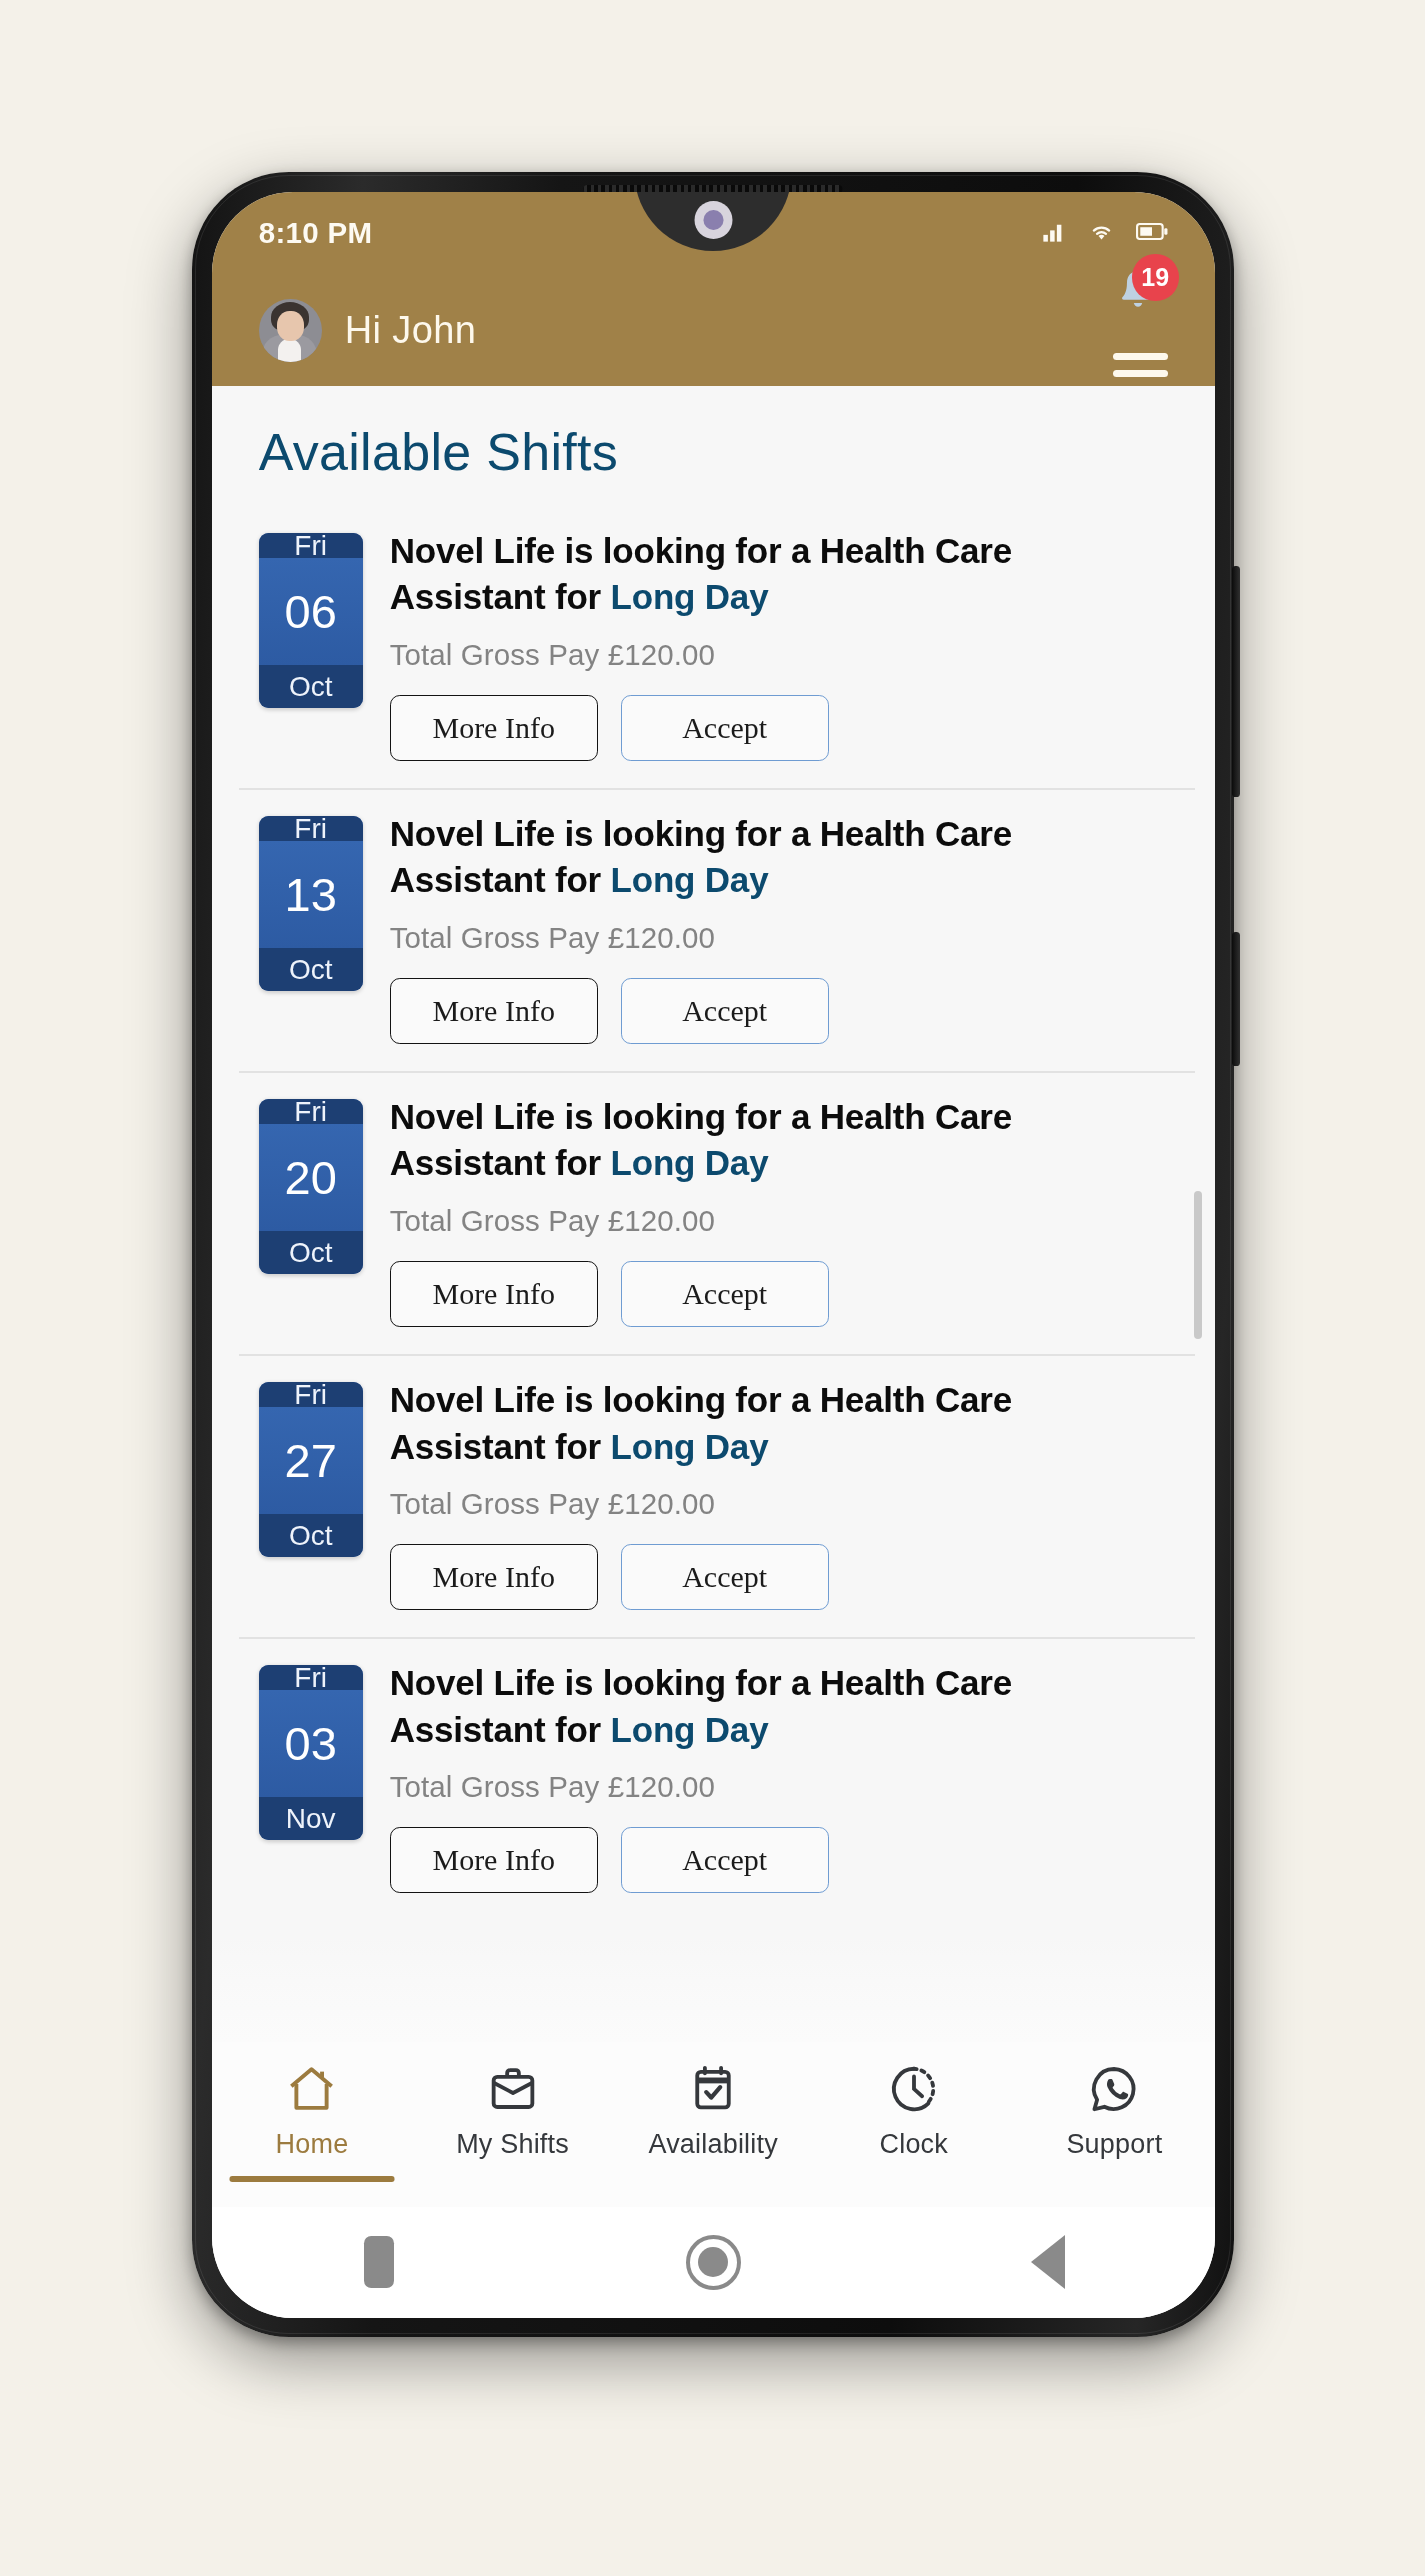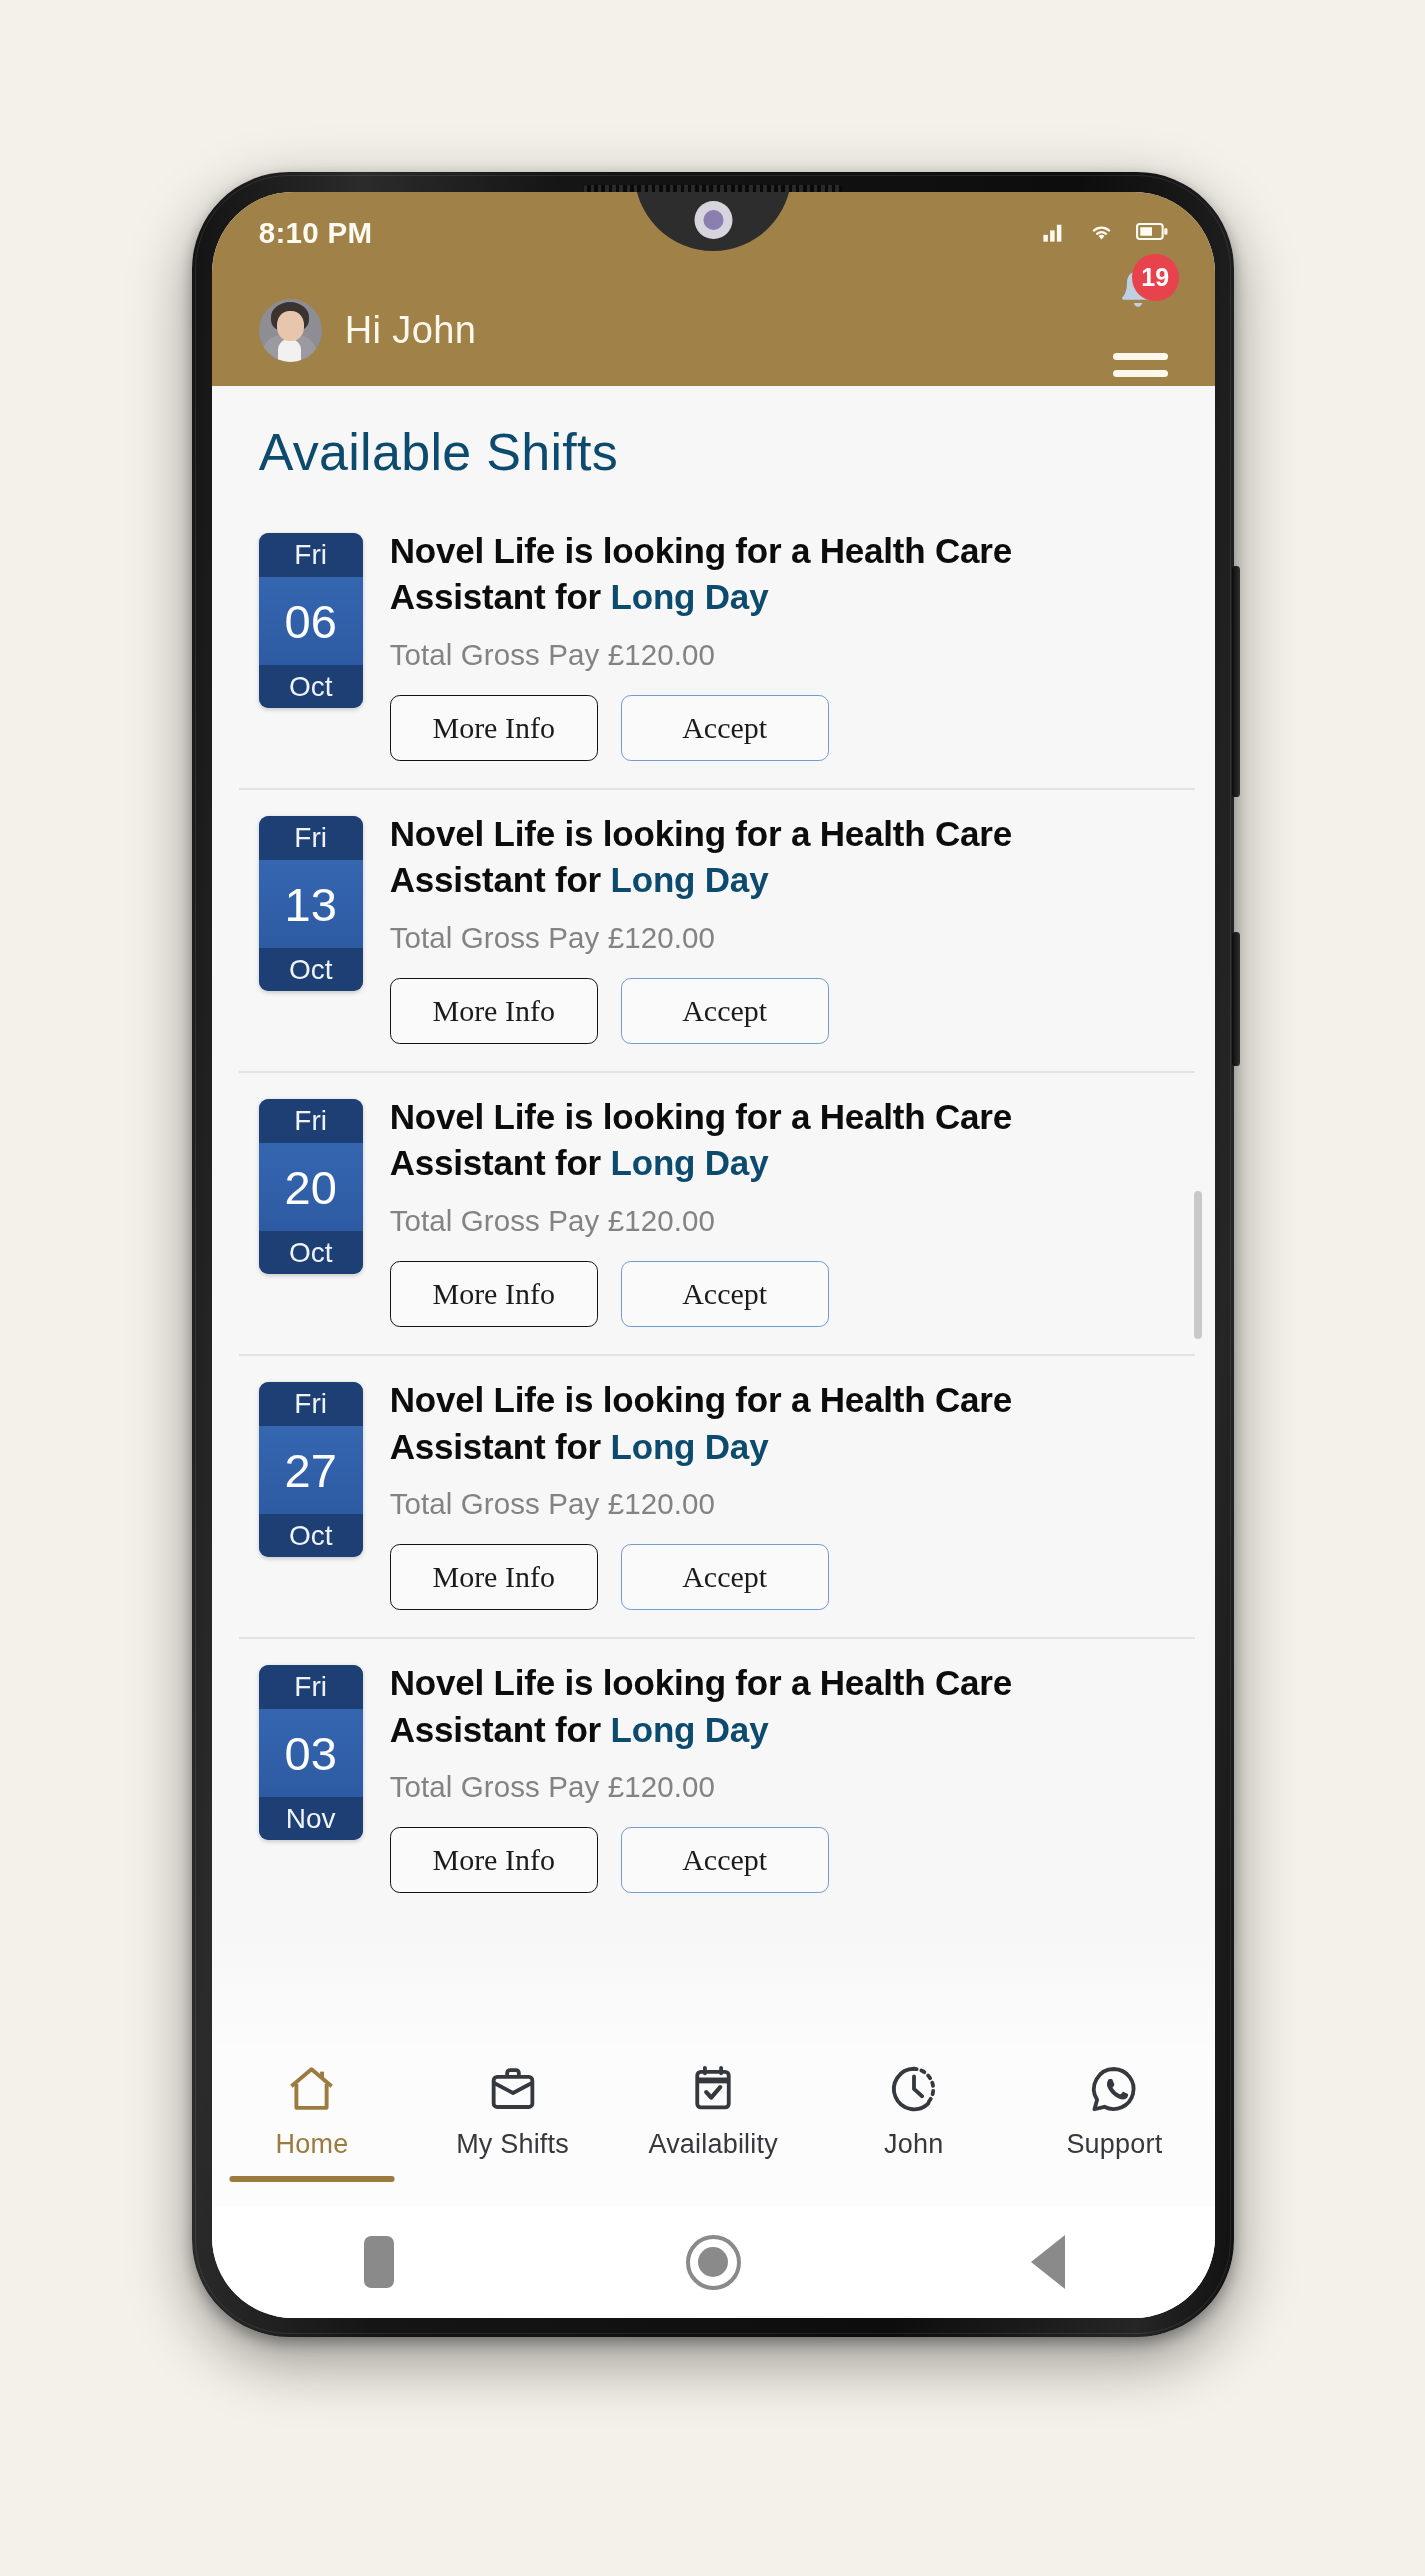--- a/index.html
+++ b/index.html
@@ -142,21 +142,21 @@
   
   .date-badge{
     flex:0 0 104px; width:104px; height:175px;
     border-radius:9.8px; overflow:hidden;
     background:#2f5fa8;
     display:flex; flex-direction:column; align-items:center;
     box-shadow:0 1.8px 4.5px rgba(0,0,0,.18);
     margin-top:5.4px;
   }
   .date-dow{
-    width:100%; height:44px; background:#1d3f73;
+    width:100%; height:25px; background:#1d3f73;
     color:#eef3fb; font-size:28px;
     display:flex; align-items:center; justify-content:center;
   }
   .date-day{
     flex:1; width:100%;
     color:#fff; font-size:47px; font-weight:400;
     display:flex; align-items:center; justify-content:center;
     background:linear-gradient(180deg,#3566b0,#2d5ba3);
   }
   .date-mon{
@@ -435,21 +435,21 @@
           <div class="nav-label">Availability</div>
         </div>
         <div class="nav-item">
           <div class="nav-icon">
             <svg width="54" height="54" viewBox="0 0 24 24" fill="none" stroke="#35383c" stroke-width="1.7" stroke-linecap="round">
               <path d="M12 3a9 9 0 1 0 6.4 15.4"></path>
               <path d="M18.6 17.6a9 9 0 0 0-6.6-14.6" stroke-dasharray="1.5 2.2"></path>
               <path d="M12 6.4V12l3.6 3.2"></path>
             </svg>
           </div>
-          <div class="nav-label">John</div>
+          <div class="nav-label">Clock</div>
         </div>
         <div class="nav-item">
           <div class="nav-icon">
             <svg width="54" height="54" viewBox="0 0 24 24" fill="none" stroke="#35383c" stroke-width="1.7" stroke-linejoin="round">
               <path d="M12 3.1a8.9 8.9 0 0 0-7.5 13.7L3.3 21l4.4-1.1A8.9 8.9 0 1 0 12 3.1z"></path>
               <path d="M9.3 8.2c.3-.6.7-.6 1-.6h.5c.2 0 .4 0 .6.5l.7 1.7c.1.3 0 .5-.1.7l-.4.5c-.1.2-.3.4-.1.7a6.4 6.4 0 0 0 3 2.6c.3.1.5 0 .7-.2l.6-.7c.2-.2.4-.2.6-.1l1.6.8c.3.2.3.4.3.6 0 .4-.3 1.2-.9 1.5-.6.4-1.6.6-2.8.2a9.8 9.8 0 0 1-5.5-5.3c-.4-1.1-.2-2.2.2-2.9z" fill="#35383c" stroke="none"></path>
             </svg>
           </div>
           <div class="nav-label">Support</div>
         </div>

